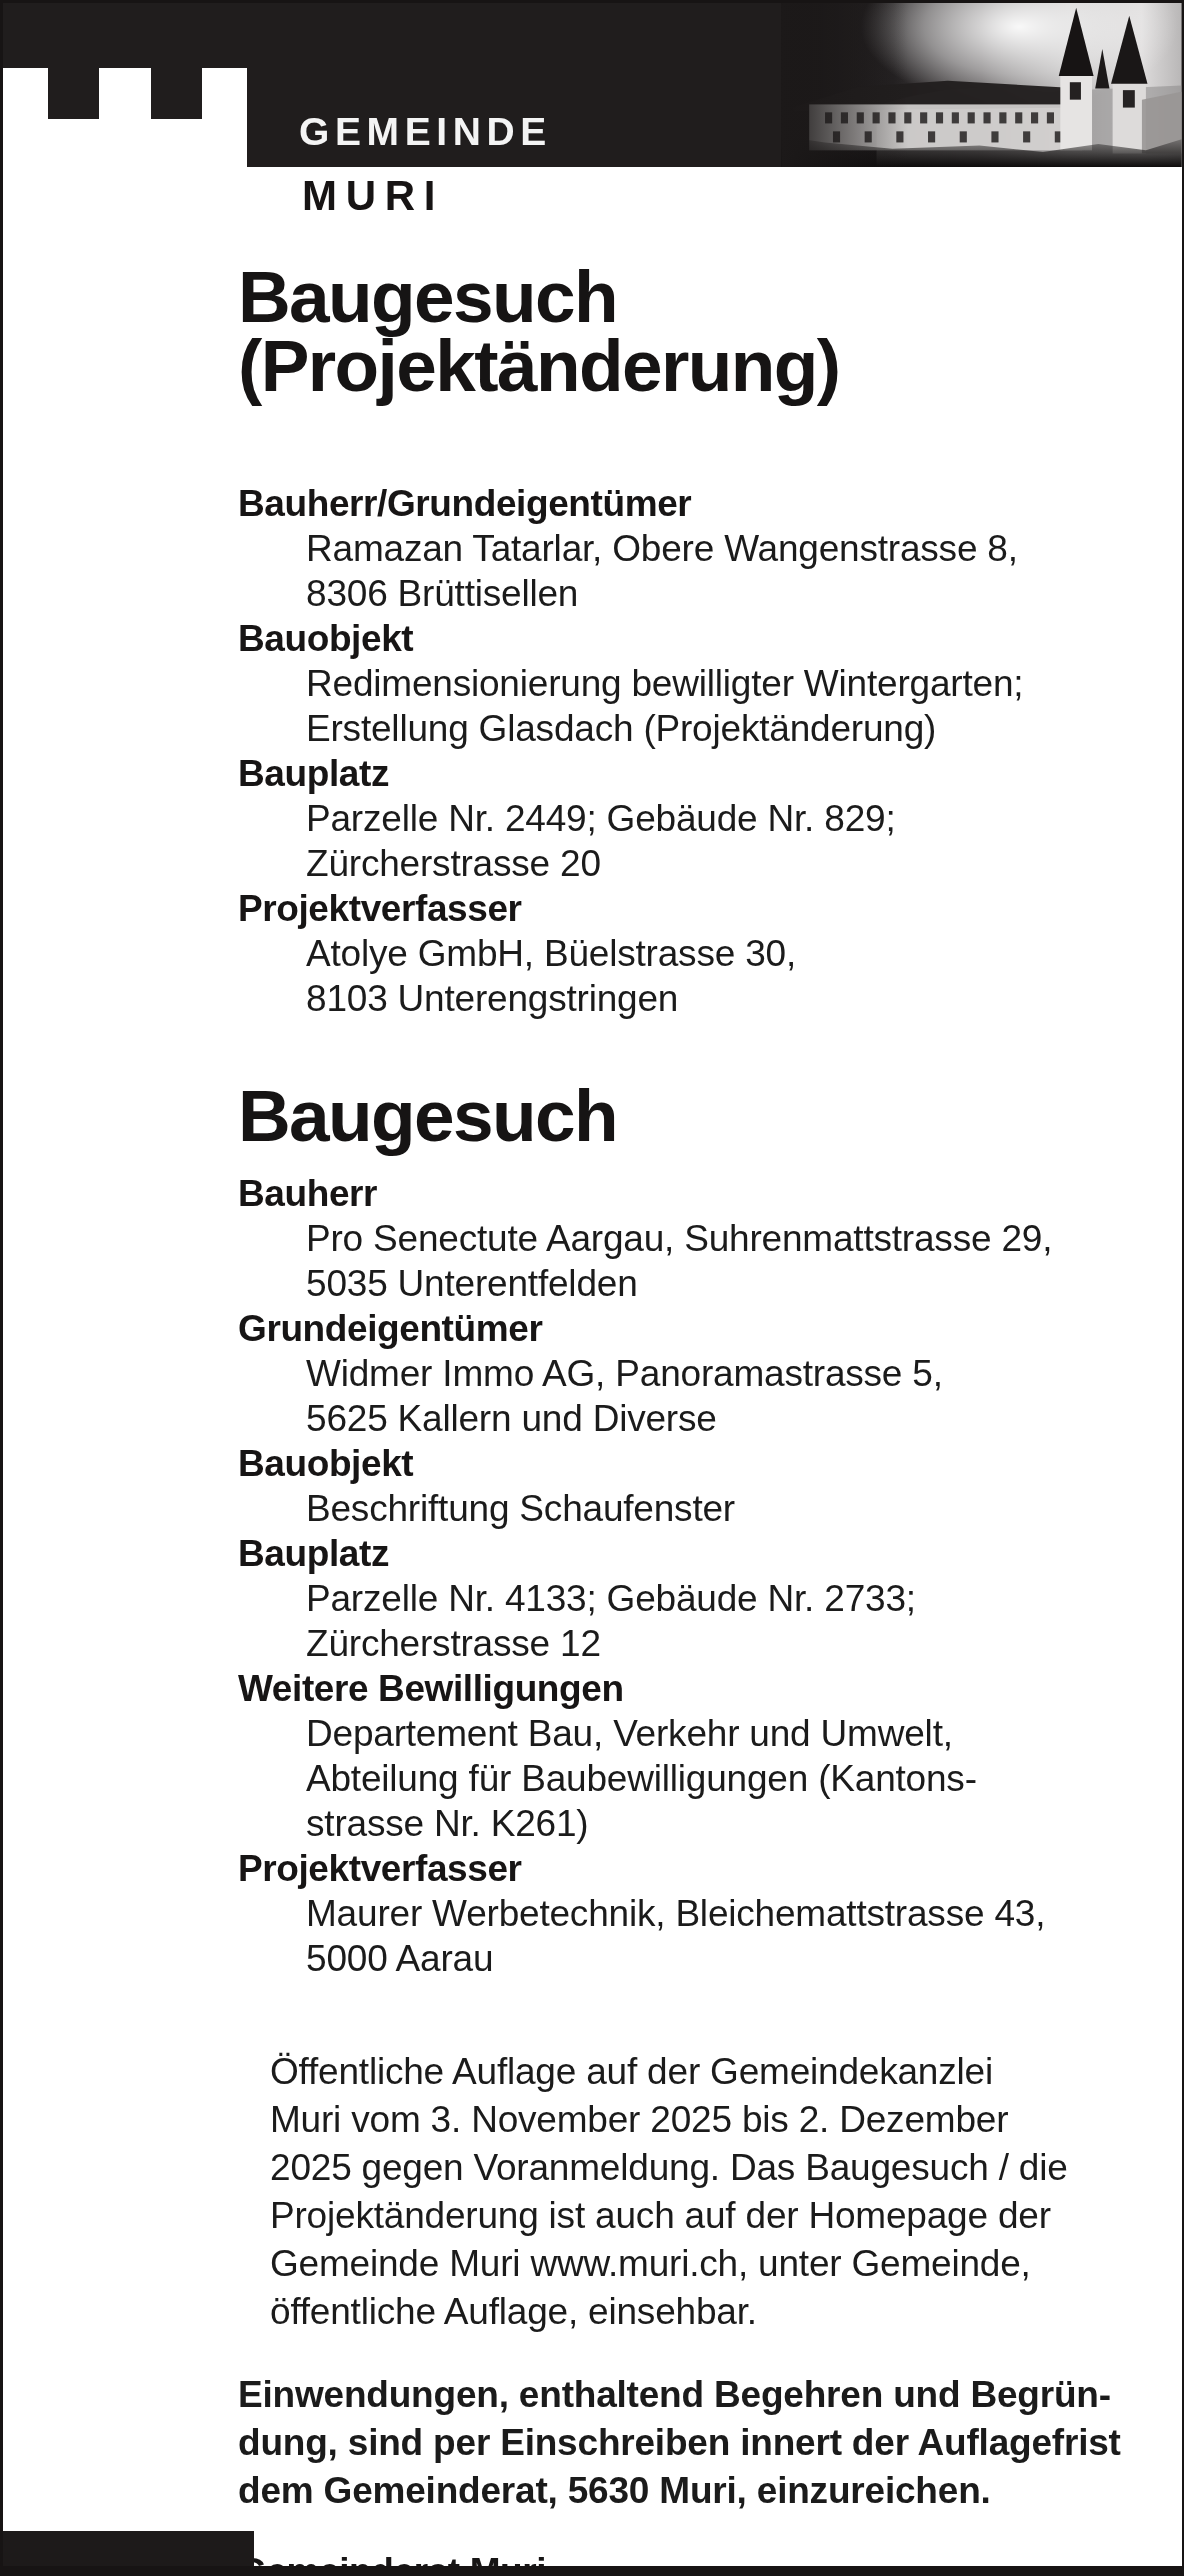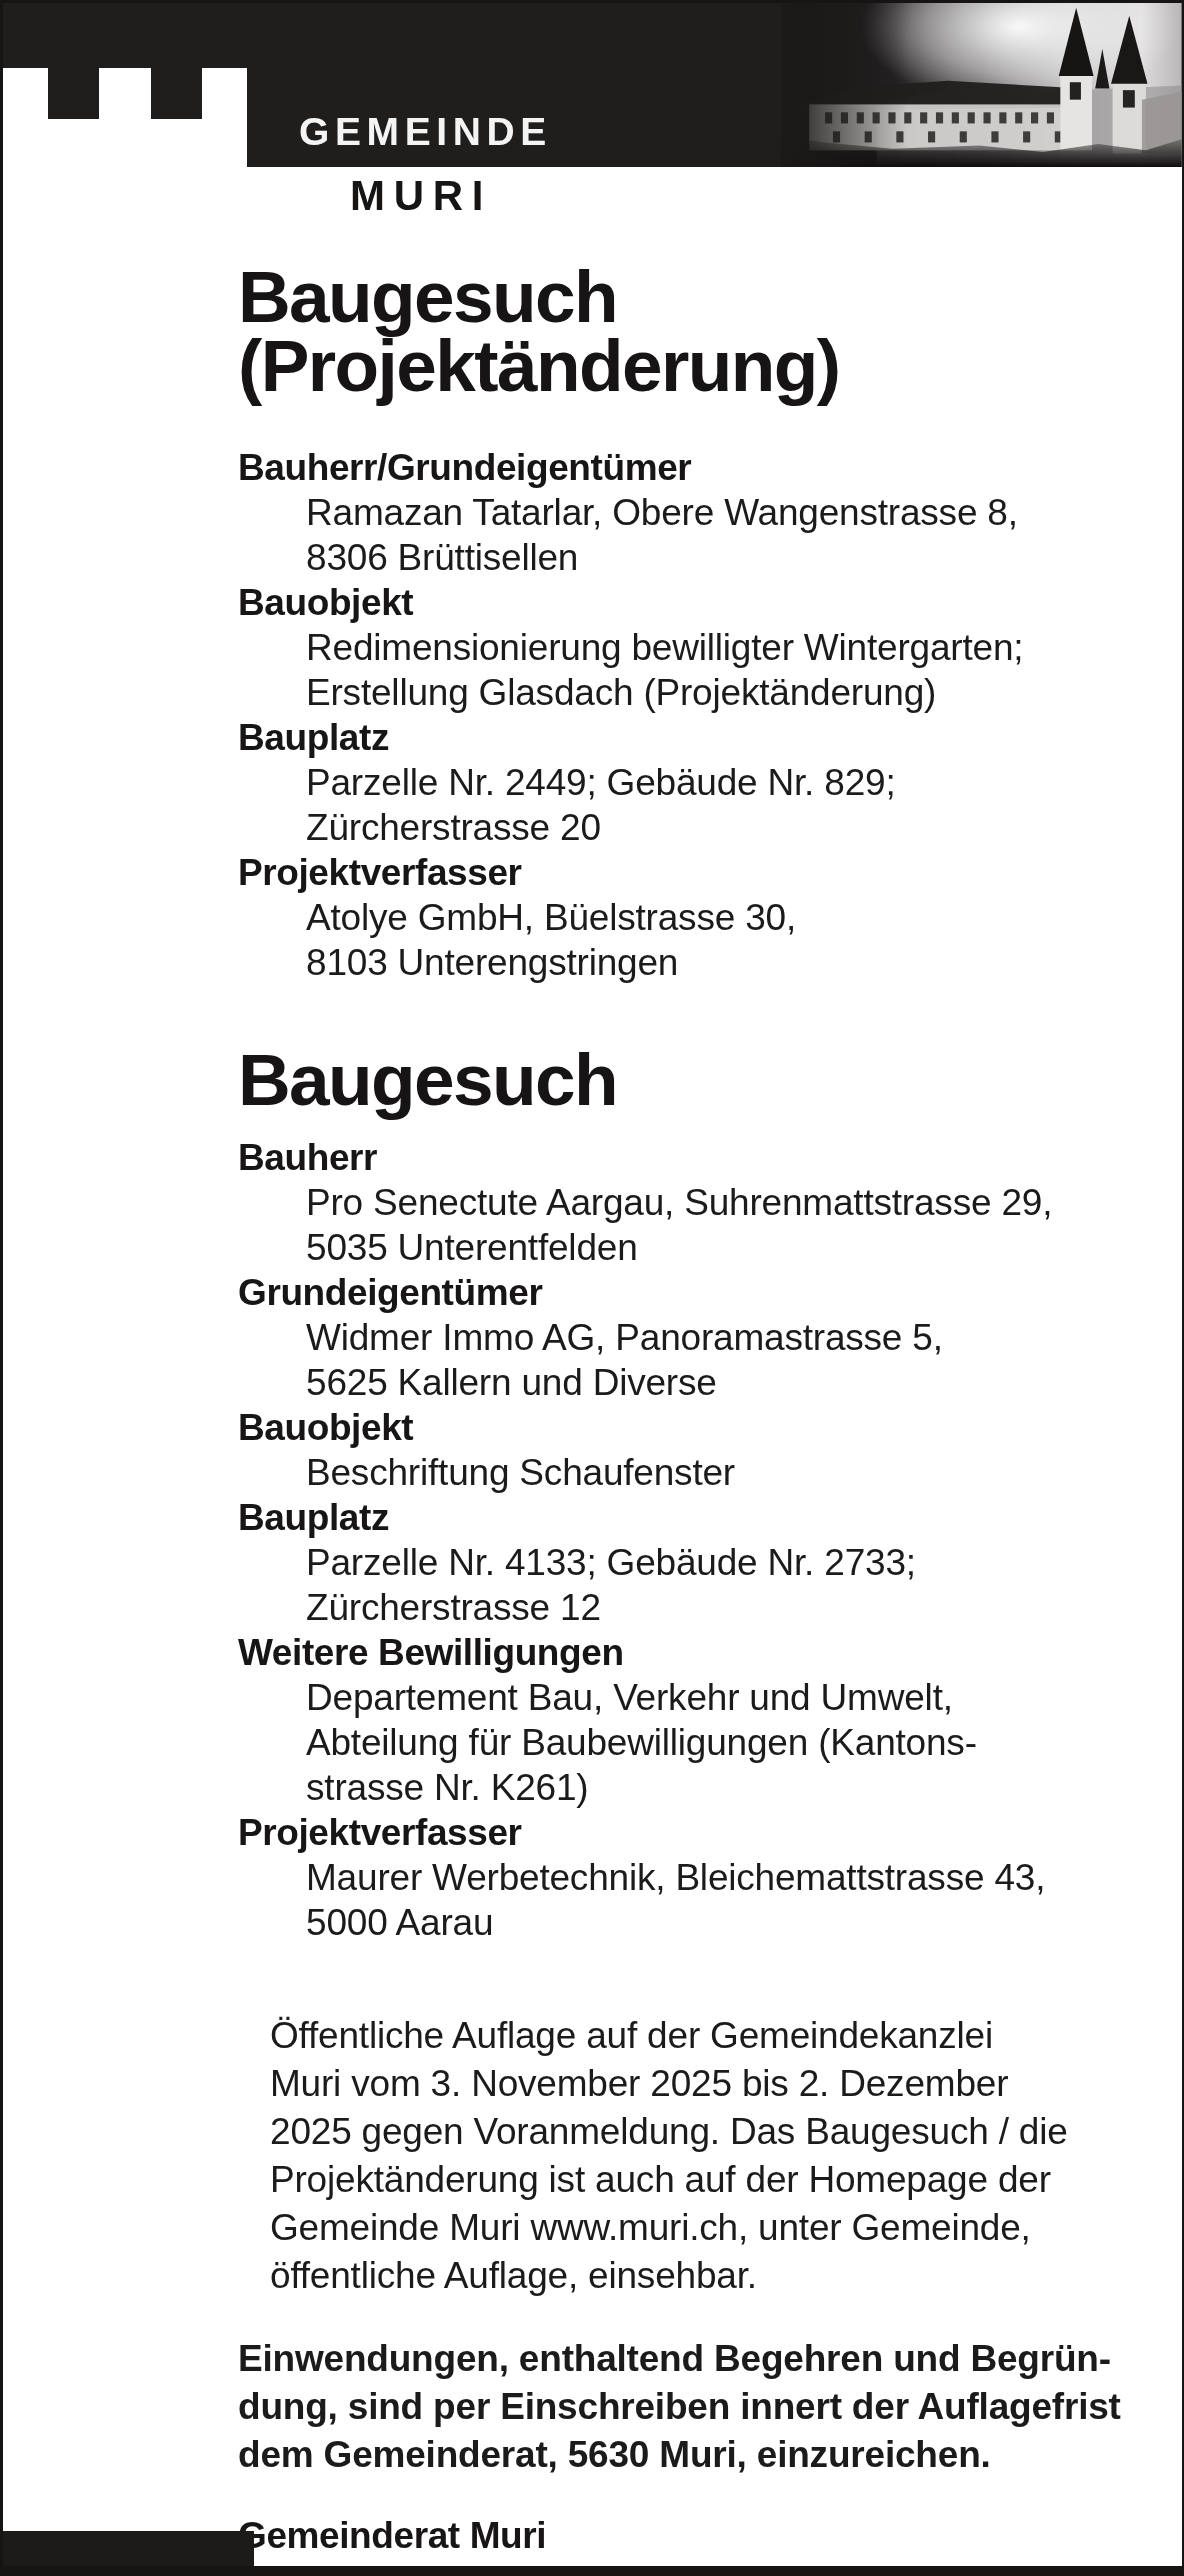--- a/index.html
+++ b/index.html
@@ -13,34 +13,34 @@
   .blk-top  { position:absolute; left:0; top:0; width:247px; height:65px; background:#201d1d; }
   .tooth    { position:absolute; top:65px; width:51px; height:51px; background:#201d1d; }
   .tooth.t1 { left:45px; }
   .tooth.t2 { left:148px; }
   .gemeinde {
     position:absolute; left:52px; bottom:12.7px;
     font-size:39px; font-weight:700; letter-spacing:5.6px; color:#f4f4f4;
   }
   .muri {
     position:absolute; left:299px; top:169px;
-    font-size:42px; font-weight:bold; letter-spacing:8.7px; color:#171414;margin-left:48px;
+    font-size:42px; font-weight:bold; letter-spacing:8.7px; color:#171414;
   }
   .photo { position:absolute; right:0; top:0; width:401px; height:164px; }
   
   .content { position:absolute; left:235px; top:259px; width:937px; }
   .title1 {
     font-size:73px; font-weight:bold; line-height:0.95; letter-spacing:-1.6px;
     white-space:pre; color:#161414;
   }
   .title2 {
     font-size:73px; font-weight:bold; letter-spacing:-1.6px; color:#161414;
     margin-top:60px; margin-bottom:21.4px; line-height:0.95;
   }
-  .sections1 { margin-top:44px; }
+  .sections1 { margin-top:80px; }
   .sec-label { font-size:37px; line-height:45px; font-weight:bold; letter-spacing:-0.4px; color:#171515; }
   .sec-lines { font-size:37px; line-height:45px; letter-spacing:-0.2px; padding-left:68px; white-space:pre; }
   .para      { font-size:37px; line-height:48px; letter-spacing:-0.2px; white-space:pre; }
   .para.p1   { margin-top:67px;margin-left:32px; }
   .para.p2   { margin-top:35px;font-weight:bold; }
   .signature { margin-top:36px; font-size:37px; font-weight:bold; letter-spacing:-0.4px; color:#171515; }
   
   .bottom-bar   { position:absolute; left:0; right:0; bottom:0; height:7.1px; background:#171414; }
   .bottom-block { position:absolute; left:0; bottom:0; width:251px; height:42px; background:#1d1a1a; }
 </style>

